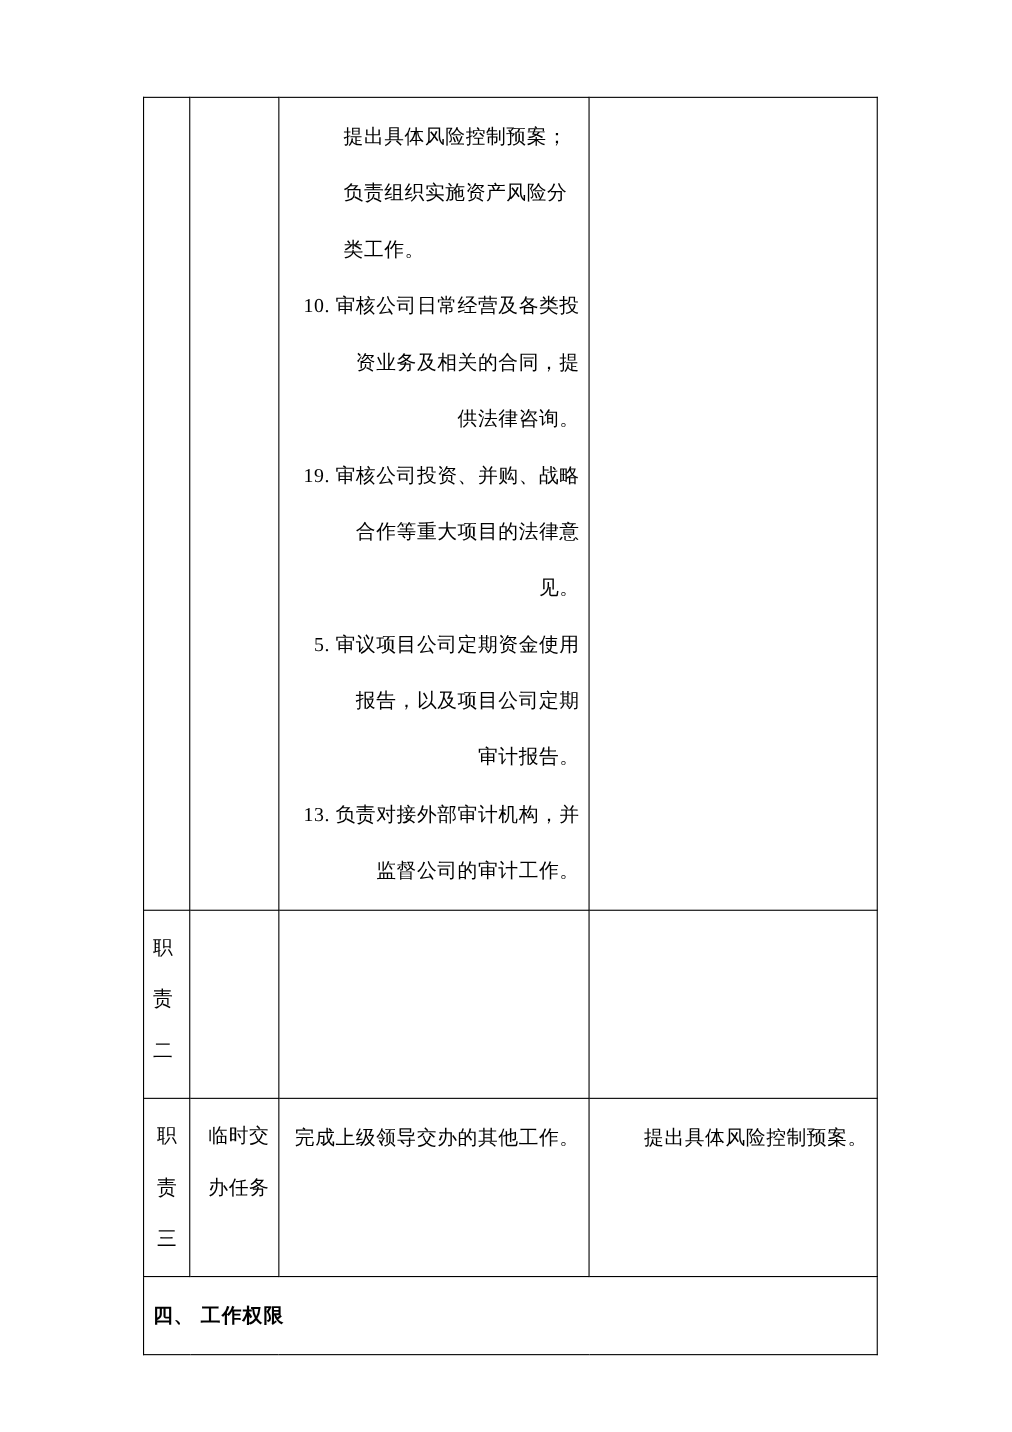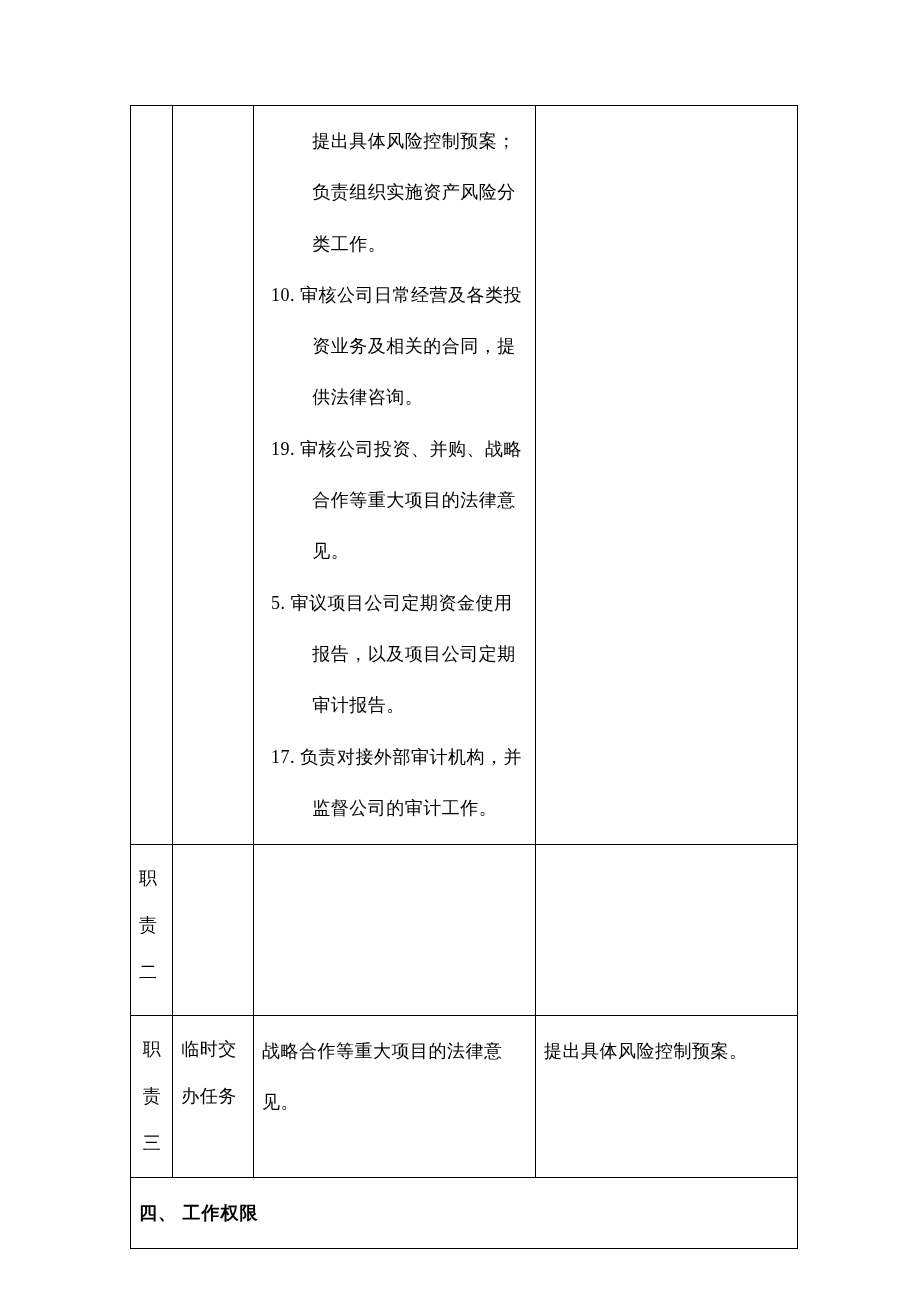--- a/index.html
+++ b/index.html
@@ -17,21 +17,21 @@
     width: 920px;
     height: 1302px;
     box-sizing: border-box;
     padding: 0;
     position: relative;
   }
   table.main {
     border-collapse: collapse;
     position: absolute;
     left: 130px;
-    top: 105px;
+    top: 88px;
     width: 668px;
     table-layout: fixed;
   }
   table.main td {
     border: 1px solid #000;
     vertical-align: top;
     padding: 10px 8px 10px 8px;
     line-height: 2.8;
     font-size: 18px;
   }
@@ -50,34 +50,36 @@
   td.tasks {
     padding: 16px 8px 20px 10px;
   }
   .ol-item {
     padding-left: 2.8em;  
     text-indent: -2.3em;  
     margin: 0;
     line-height: 2.85;
     letter-spacing: 0.5px;
     word-break: break-all;
+    text-align: right;
   }
   .ol-cont {
     padding-left: 2.8em;
     text-indent: 0;
     margin: 0;
     line-height: 2.85;
     letter-spacing: 0.5px;
     word-break: break-all;
   }
 
   td.small {
     padding: 14px 10px;
     line-height: 2.85;
     letter-spacing: 0.5px;
+    text-align: right;
   }
 
   
   td.section {
     font-weight: bold;
     padding: 12px 6px;
     line-height: 1.6;
     letter-spacing: 1px;
   }
 
@@ -113,21 +115,21 @@
       </div>
       <div class="ol-item">
         <span>19.</span>
         <span>审核公司投资、并购、战略合作等重大项目的法律意见。</span>
       </div>
       <div class="ol-item">
         <span>5.</span>
         <span>审议项目公司定期资金使用报告，以及项目公司定期审计报告。</span>
       </div>
       <div class="ol-item">
-        <span>17.</span>
+        <span>13.</span>
         <span>负责对接外部审计机构，并监督公司的审计工作。</span>
       </div>
     </td>
     <td></td>
   </tr>
 
   <tr>
     <td class="vert" style="height:150px;">
       <div style="writing-mode:vertical-rl; display:inline-block; letter-spacing:16px; white-space:nowrap; writing-mode:horizontal-tb;"><div style="line-height: 2.6;">职</div><div style="line-height: 2.6;">责</div><div style="line-height: 2.6;">二</div></div>
     </td>
@@ -138,21 +140,21 @@
 
   <tr>
     <td class="vert" style="height:130px;">
       <div>
               <div style="line-height: 2.6;">职</div>
               <div style="line-height: 2.6;">责</div>
               <div style="line-height: 2.6;">三</div>
             </div>
     </td>
     <td class="small" style="line-height:2.6;">临时交办任务</td>
-    <td class="small">战略合作等重大项目的法律意见。</td>
+    <td class="small">完成上级领导交办的其他工作。</td>
     <td class="small">提出具体风险控制预案。</td>
   </tr>
 
   <tr>
     <td class="section" colspan="4">四、 工作权限</td>
   </tr>
 </tbody>
     </table>
 </div>
 

